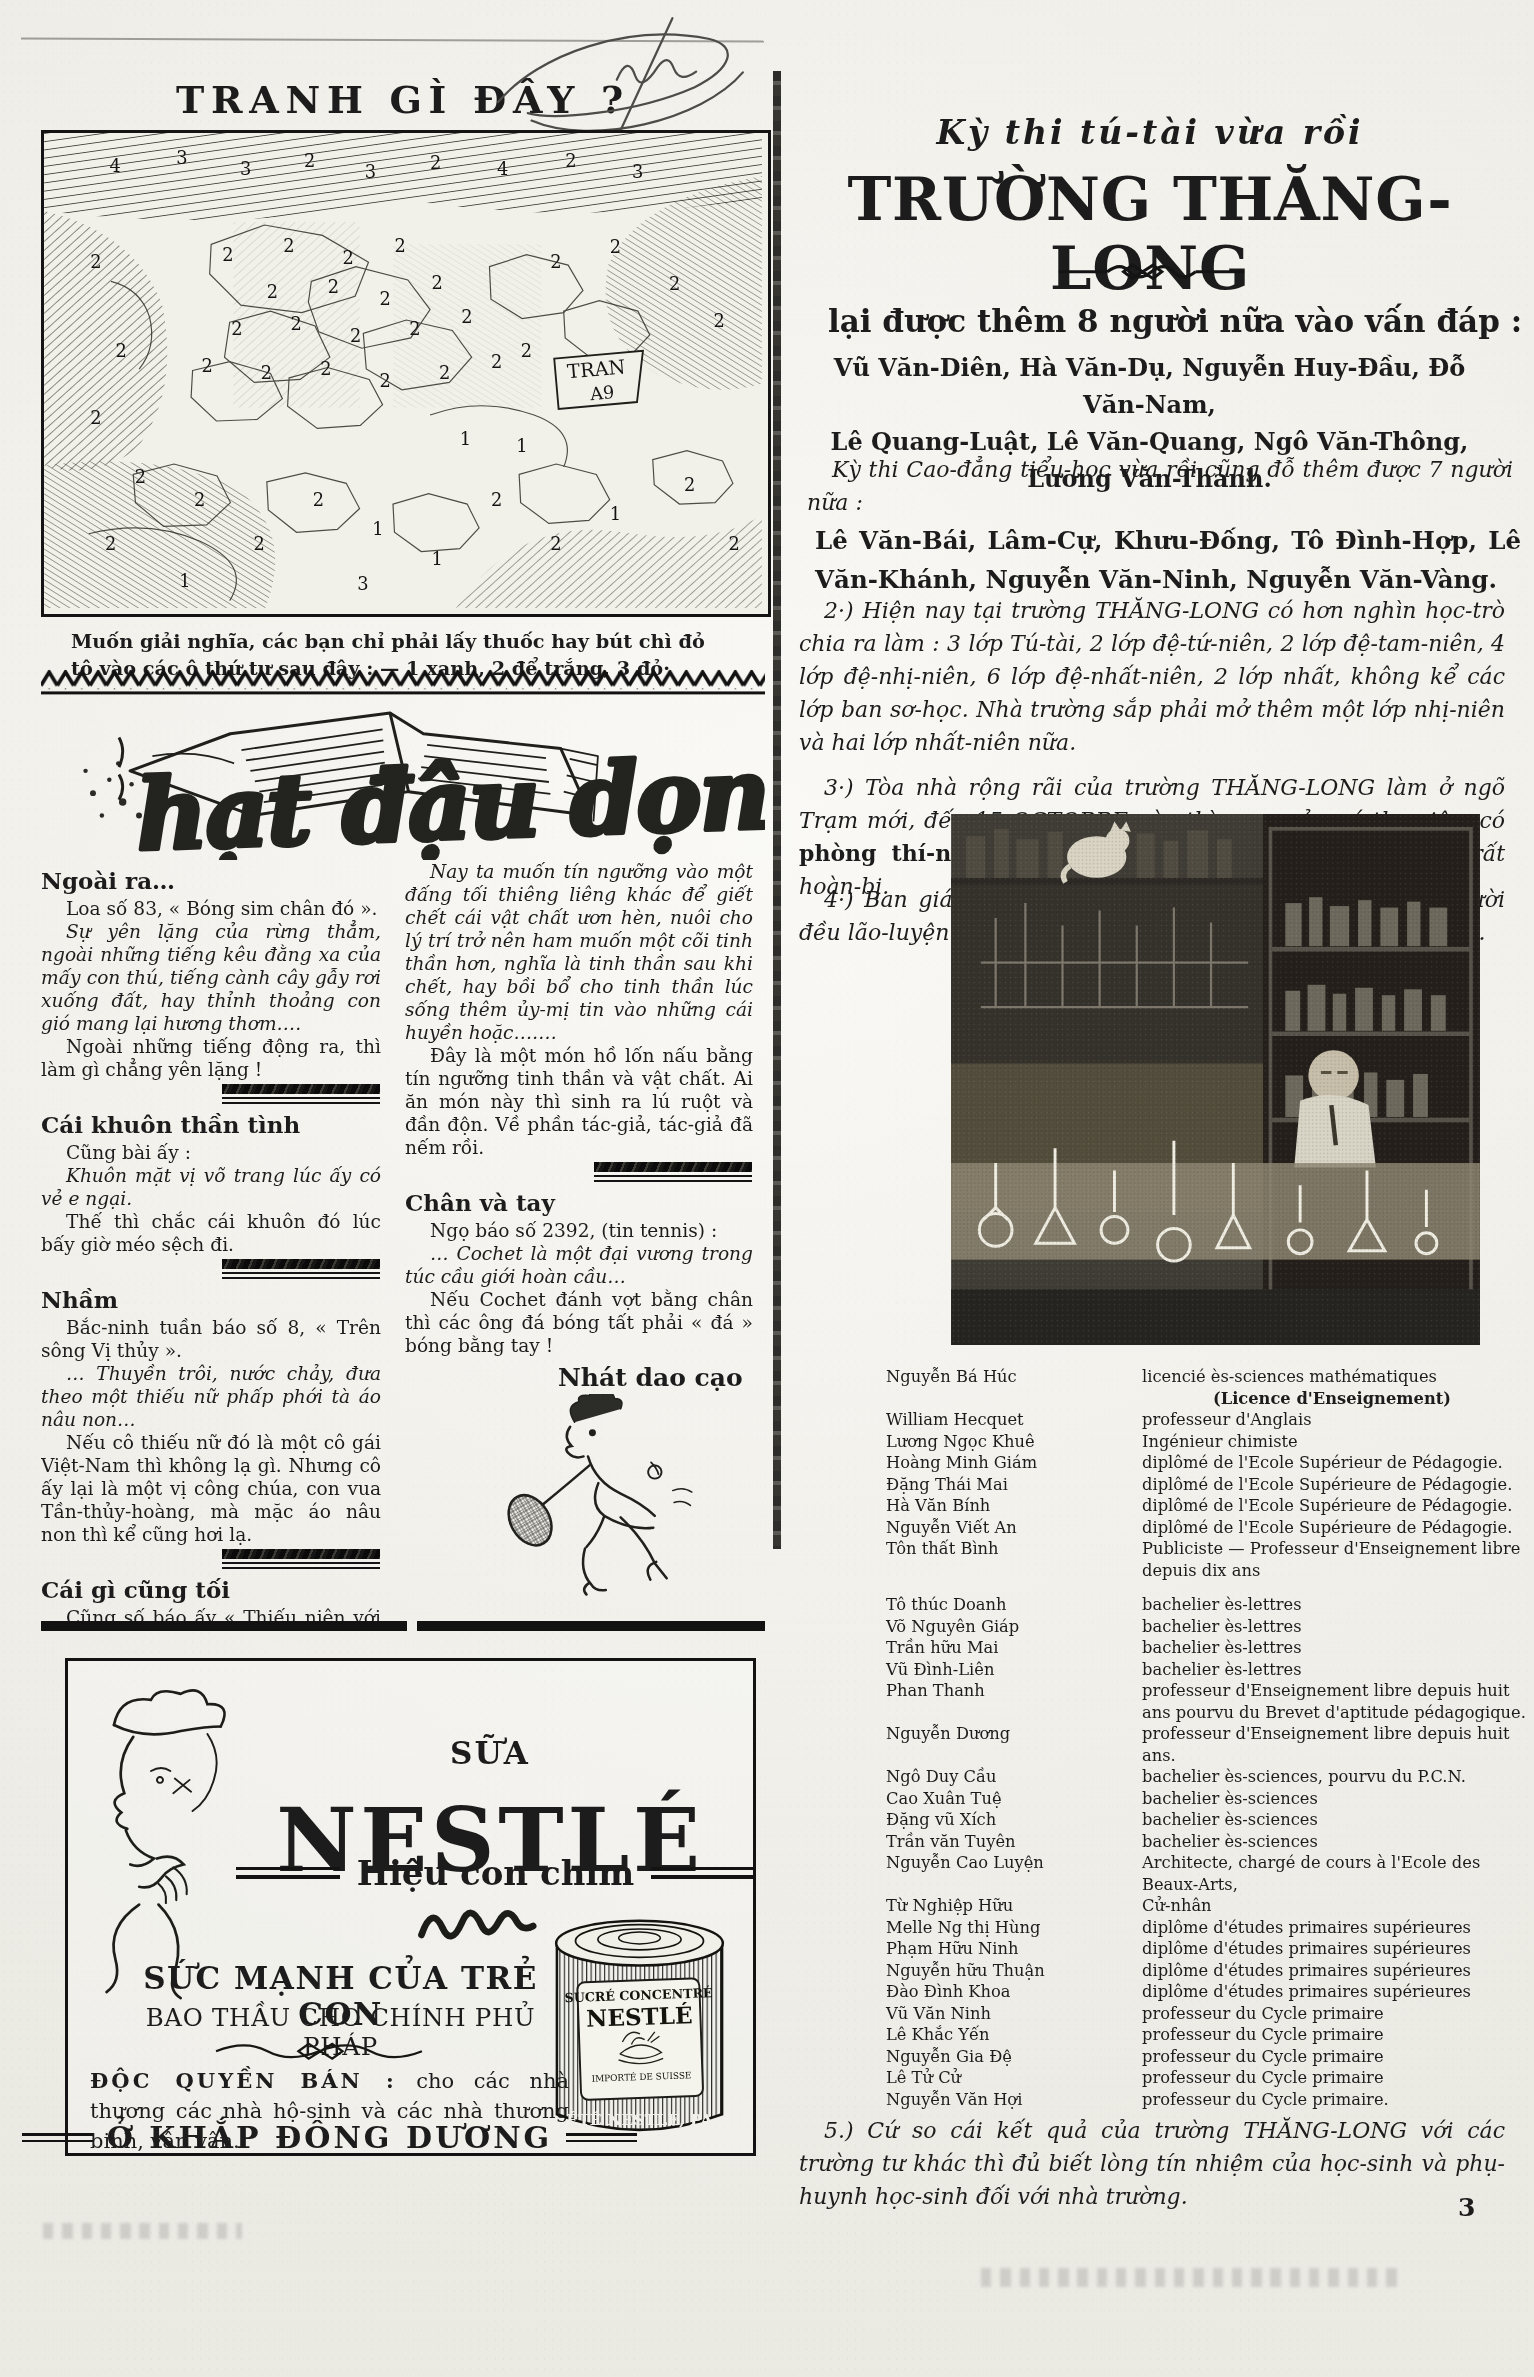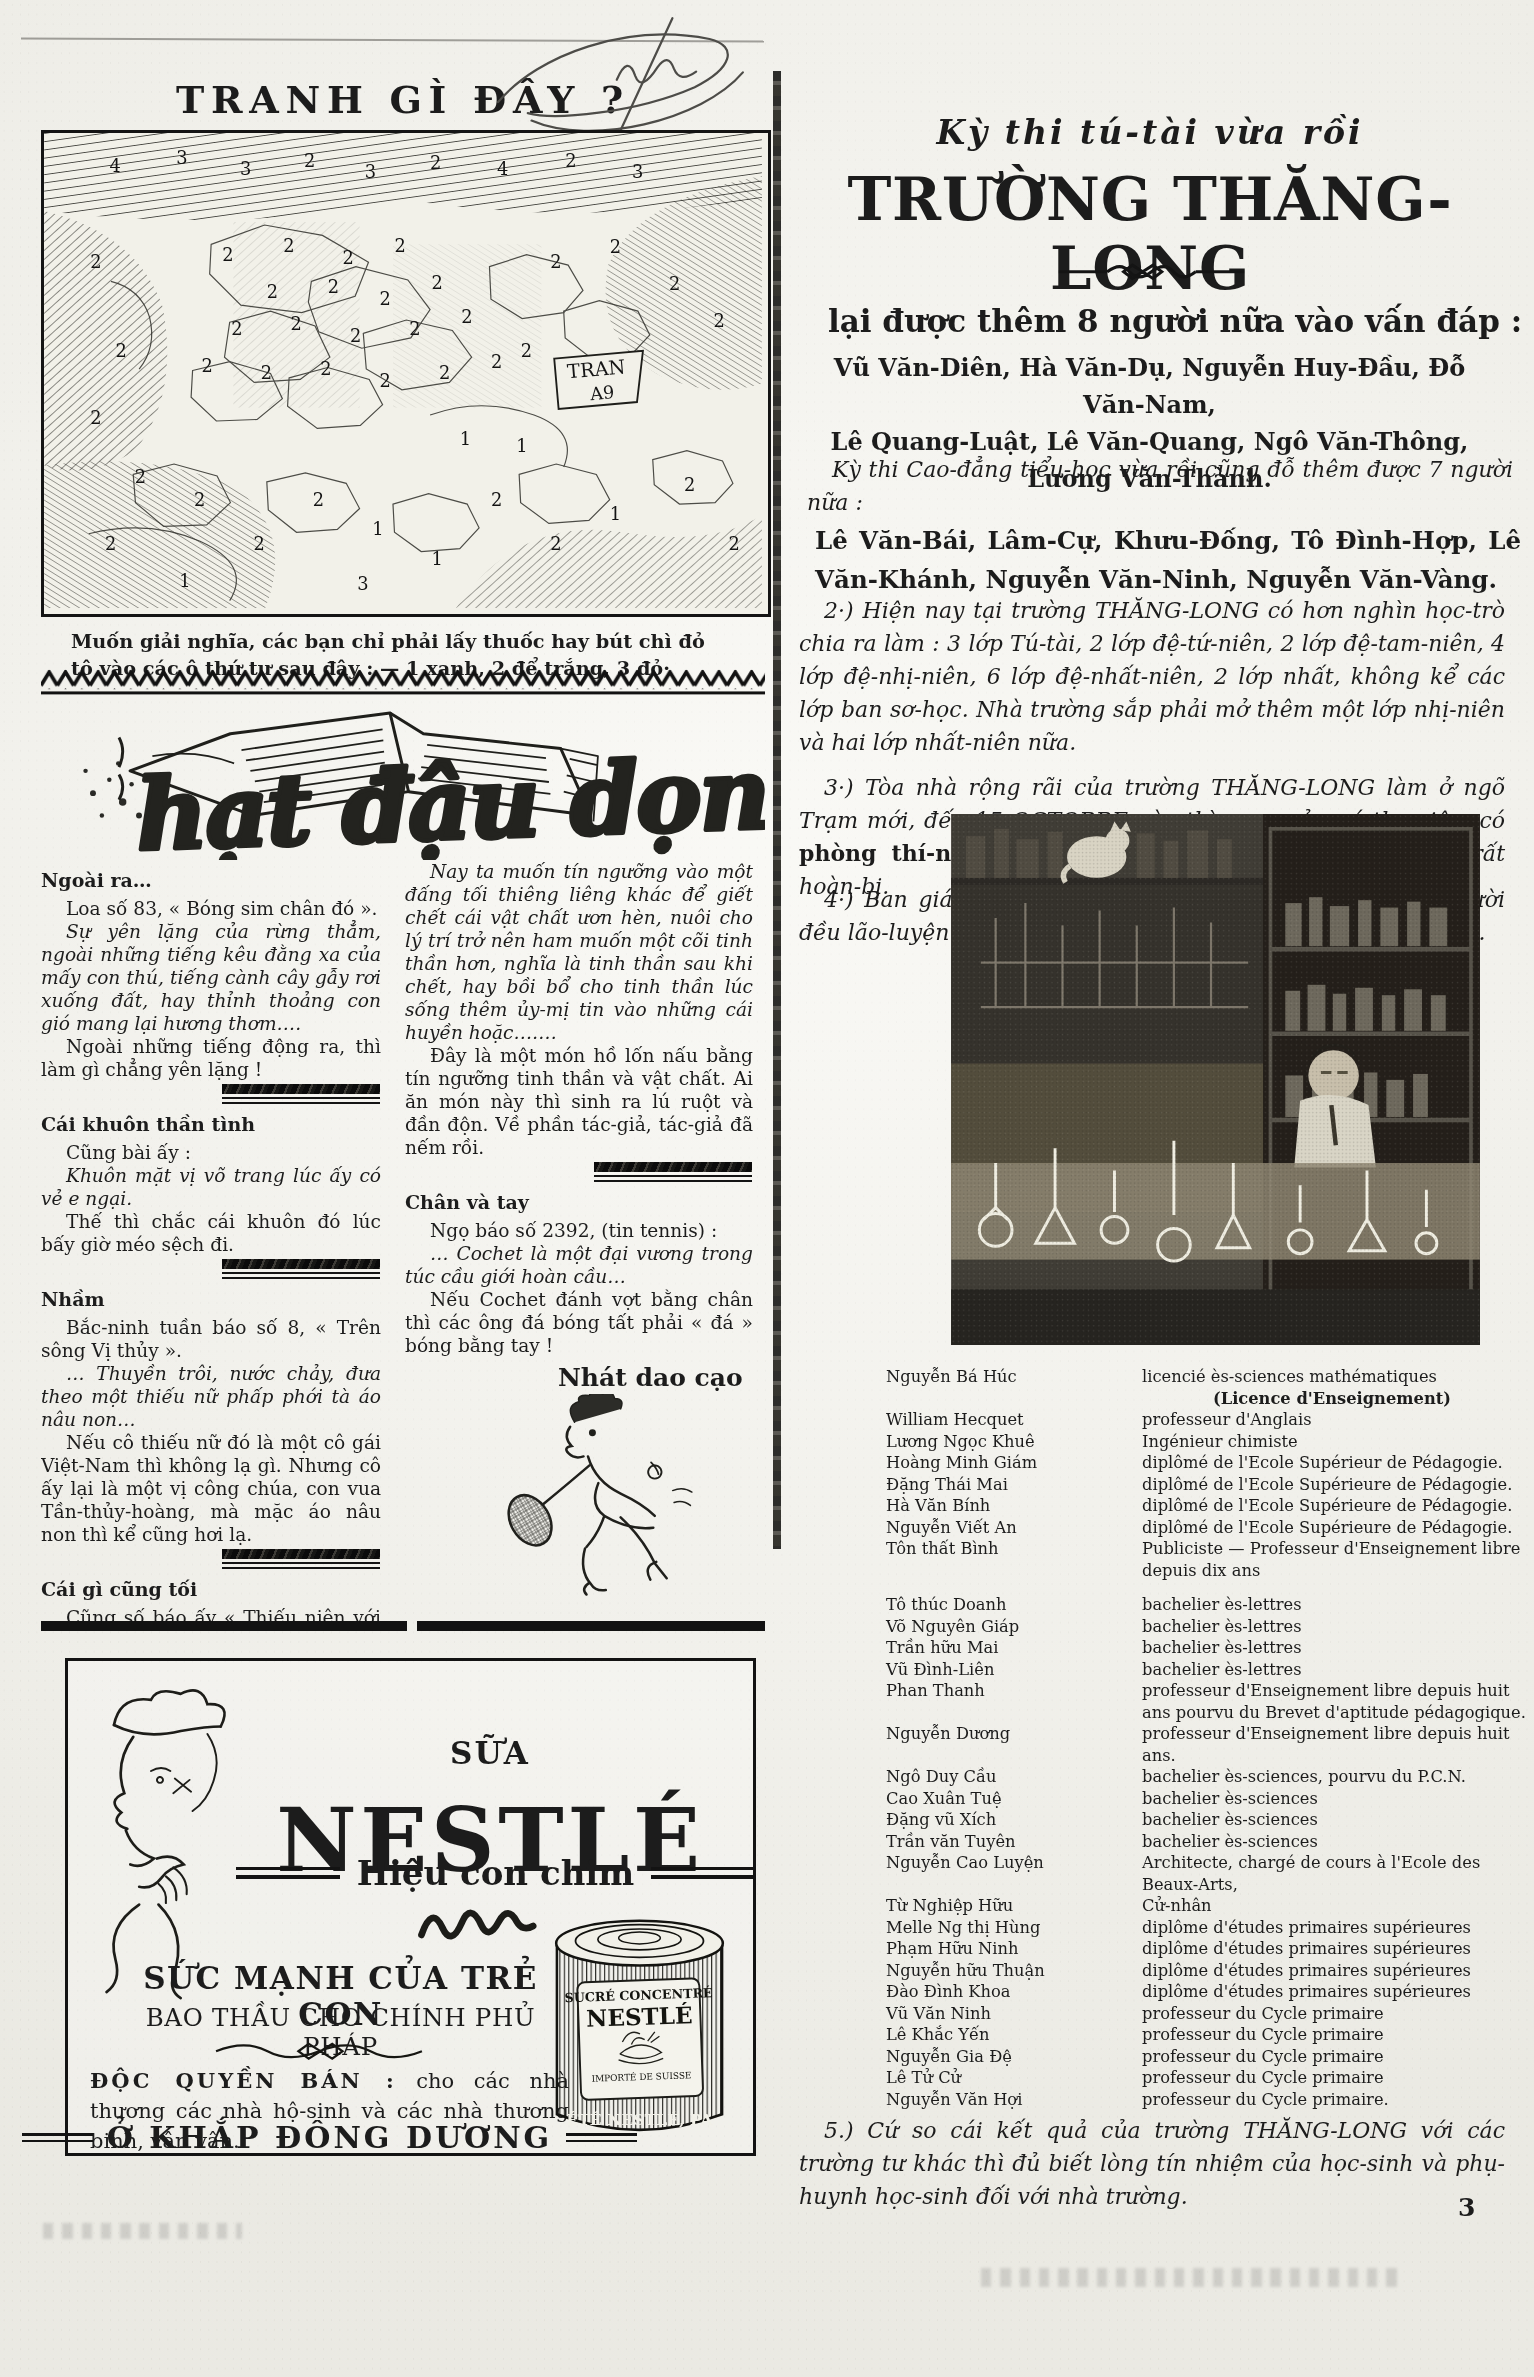--- a/index.html
+++ b/index.html
@@ -6,21 +6,21 @@
   .page{position:relative;width:1535px;height:2377px;background:#f4f3ec;
     background-image:radial-gradient(circle at 50% 35%, rgba(255,255,255,.5), rgba(0,0,0,.04) 85%),
       radial-gradient(rgba(60,55,45,.05) 0.7px, transparent 1px);
     background-size:100% 100%, 8.2px 9.7px;
     font-family:"DejaVu Serif", serif;color:#1c1c1c;overflow:hidden;}
   .abs{position:absolute;}
   
   .body25{font-size:18.6px;line-height:23px;text-align:justify;}
   .ind{text-indent:25px;}
   .ital{font-style:italic;}
-  .colh{font-size:19px;line-height:31px;font-weight:bold;margin:4.5px 0 1.5px;}
+  .colh{font-size:23px;line-height:31px;font-weight:bold;margin:4.5px 0 1.5px;}
   .brushrule{width:158px;margin:3px 1.5px 4.5px auto;}
   .brushrule .b1{height:9.7px;background:repeating-linear-gradient(113deg,#0b0b0b 0 5.2px,#3d3b36 5.2px 7.4px,#161614 7.4px 11px);}
   .brushrule .b2{height:2.2px;background:#141414;margin-top:3px;}
   
   .puzzle-title{left:41px;top:77px;width:724px;text-align:center;font-size:38px;font-weight:bold;letter-spacing:6.7px;}
   .puzzle-box{left:41px;top:130px;width:724px;height:481px;border:3px solid #141414;background:#f2f1e9;}
   .caption{left:71px;top:628px;width:654px;font-size:19.3px;line-height:27px;font-weight:bold;}
   .heavybar{left:41px;top:1621px;width:724px;height:9.7px;
     background:linear-gradient(90deg,#121212 0 50.5%,rgba(0,0,0,0) 50.5% 52%,#121212 52% 100%);}
   .col{top:860px;height:762px;overflow:hidden;}

